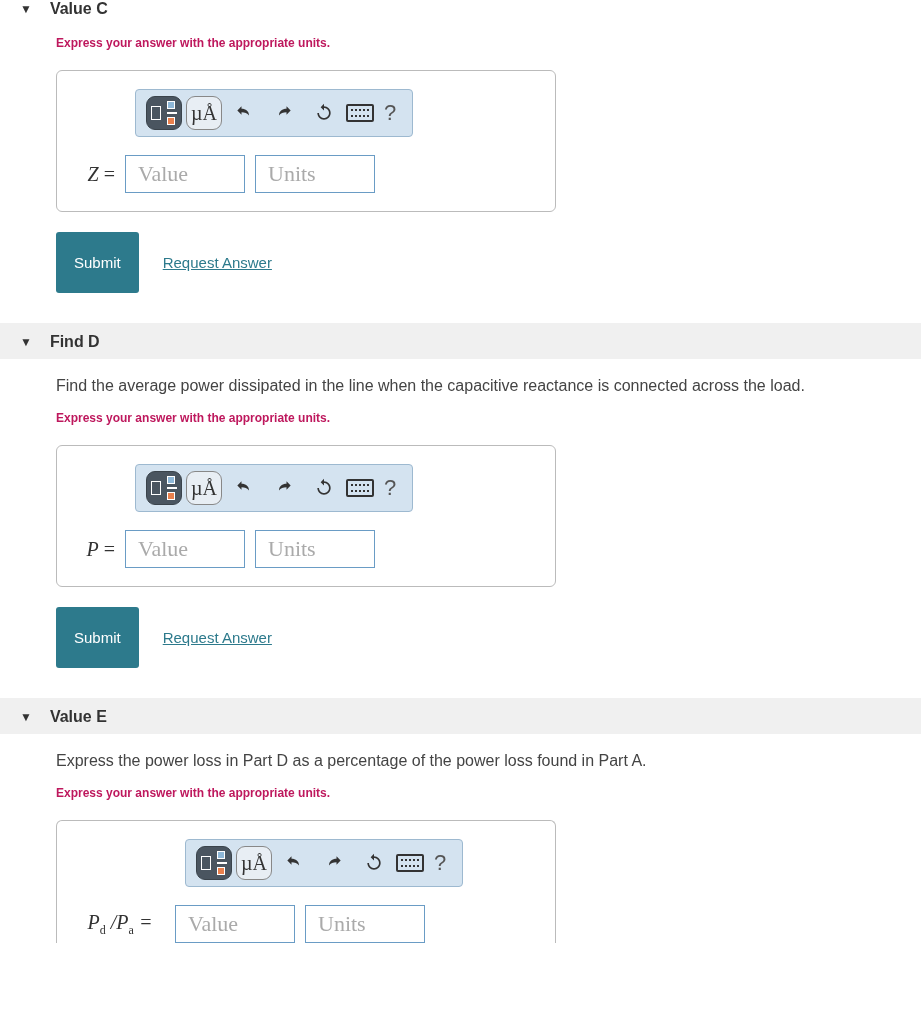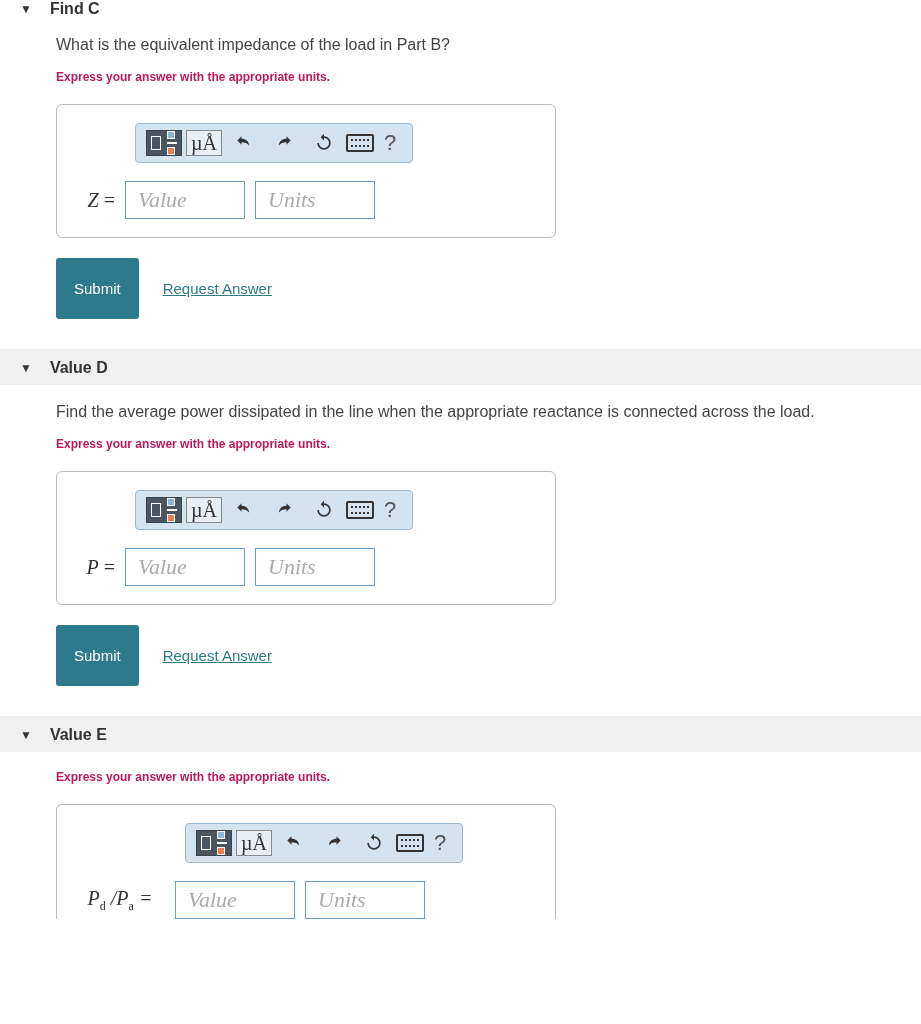--- a/index.html
+++ b/index.html
@@ -6,56 +6,55 @@
   body { font-family: Arial, Helvetica, sans-serif; font-size: 15px; color: #333; background: #fff; width: 921px; }
   .part-section { padding: 0 0 30px 0; }
   .part-header { display: flex; align-items: center; padding: 10px 20px 8px 20px; background: #f0f0f0; margin-bottom: 18px; }
   .part-header .triangle { font-size: 12px; margin-right: 18px; color: #333; }
   .part-header .title { font-weight: bold; font-size: 16px; }
   .part-body { padding: 0 0 0 56px; }
   .question-text { font-size: 16px; color: #444; margin-bottom: 16px; }
   .instruction { font-weight: bold; font-size: 12px; color: #be185d; margin-bottom: 20px; }
   .answer-box { border: 1px solid #bbb; border-radius: 6px; padding: 18px 18px 18px 18px; display: inline-block; min-width: 500px; }
   .toolbar { background: #d4e3f0; border: 1px solid #9db9d0; border-radius: 4px; padding: 6px 10px; display: inline-flex; align-items: center; gap: 4px; margin-left: 60px; margin-bottom: 18px; }
-  .tb-btn { width: 36px; height: 26px; display: inline-flex; align-items: center; justify-content: center; border: 1px solid #888; border-radius: 0; cursor: pointer; font-size: 18px; }
+  .tb-btn { width: 36px; height: 34px; display: inline-flex; align-items: center; justify-content: center; border: 1px solid #888; border-radius: 9px; cursor: pointer; font-size: 18px; }
   .tb-btn.dark { background: #4a5560; color: #fff; border-color: #3a434b; }
   .tb-btn.light { background: #e8eef4; color: #333; }
   .tb-btn.plain { border: none; background: transparent; color: #333; font-size: 20px; }
   .tb-btn.plain svg { width: 20px; height: 20px; }
   .tb-help { font-size: 22px; color: #555; padding: 0 6px; cursor: pointer; }
   .tb-kbd { width: 28px; height: 18px; border: 2px solid #333; border-radius: 2px; display: inline-flex; align-items: center; justify-content: center; cursor: pointer; position: relative; }
   .tb-kbd::before { content: ""; position: absolute; width: 18px; height: 2px; background: repeating-linear-gradient(90deg,#333 0,#333 2px,transparent 2px,transparent 4px); top: 3px; }
   .tb-kbd::after { content: ""; position: absolute; width: 18px; height: 2px; background: repeating-linear-gradient(90deg,#333 0,#333 2px,transparent 2px,transparent 4px); bottom: 3px; }
   .tmpl-icon { position: relative; width: 30px; height: 24px; }
   .tmpl-icon .sq { position: absolute; width: 8px; height: 8px; border: 1px solid #fff; }
   .tmpl-icon .sq.top { top: 0; right: 4px; background: #8fb8d8; }
   .tmpl-icon .sq.bot { bottom: 0; right: 4px; background: #e9804d; }
   .tmpl-icon .line { position: absolute; width: 10px; height: 2px; background: #fff; right: 2px; top: 11px; }
   .tmpl-icon .big { position: absolute; width: 10px; height: 14px; border: 1px solid #fff; left: 2px; top: 5px; }
   .input-row { display: flex; align-items: center; gap: 10px; }
   .var-label { font-style: italic; font-family: "Times New Roman", serif; font-size: 20px; color: #333; min-width: 40px; text-align: right; }
   .var-label sub { font-size: 12px; font-style: normal; }
-  .text-input { border: 1px solid #6a9cc5; background: #fff; height: 38px; font-family: "Times New Roman", serif; font-style: italic; font-size: 22px; color: #aaa; padding: 0 12px; display: inline-flex; align-items: center; }
+  .text-input { border: 1px solid #6a9cc5; background: #fff; height: 38px; font-family: "Times New Roman", serif; font-size: 22px; color: #aaa; padding: 0 12px; display: inline-flex; align-items: center; }
   .text-input.value { width: 120px; }
   .text-input.units { width: 120px; }
   .action-row { margin-top: 20px; display: flex; align-items: center; gap: 24px; }
   .submit-btn { background: #2d7a8c; color: #fff; border: none; padding: 22px 18px; font-size: 15px; border-radius: 3px; cursor: pointer; }
   .request-link { color: #2d7a8c; font-weight: normal; text-decoration: underline; font-size: 15px; cursor: pointer; }
   .first-header { background: transparent; margin-bottom: 10px; padding-top: 0; }
 </style>
 </head>
 <body>
 
 <div class="part-section">
   <div class="part-header first-header">
     <span class="triangle">▼</span>
-    <span class="title">Find C</span>
+    <span class="title">Value C</span>
   </div>
   <div class="part-body">
-    <div class="question-text">What is the equivalent impedance of the load in Part B?</div>
     <div class="instruction">Express your answer with the appropriate units.</div>
     <div class="answer-box">
       <div class="toolbar">
         <div class="tb-btn dark">
           <div class="tmpl-icon">
             <div class="big"></div>
               <div class="sq top"></div>
               <div class="line"></div>
               <div class="sq bot"></div>
           </div>
@@ -88,24 +87,24 @@
     <div class="action-row">
       <button class="submit-btn">Submit</button>
       <a class="request-link">Request Answer</a>
     </div>
   </div>
 </div>
 
 <div class="part-section">
   <div class="part-header">
     <span class="triangle">▼</span>
-    <span class="title">Value D</span>
+    <span class="title">Find D</span>
   </div>
   <div class="part-body">
-    <div class="question-text">Find the average power dissipated in the line when the appropriate reactance is connected across the load.</div>
+    <div class="question-text">Find the average power dissipated in the line when the capacitive reactance is connected across the load.</div>
     <div class="instruction">Express your answer with the appropriate units.</div>
     <div class="answer-box">
       <div class="toolbar">
         <div class="tb-btn dark">
           <div class="tmpl-icon">
             <div class="big"></div>
               <div class="sq top"></div>
               <div class="line"></div>
               <div class="sq bot"></div>
           </div>
@@ -141,20 +140,21 @@
     </div>
   </div>
 </div>
 
 <div class="part-section" style="padding-bottom:0;">
   <div class="part-header">
     <span class="triangle">▼</span>
     <span class="title">Value E</span>
   </div>
   <div class="part-body">
+    <div class="question-text">Express the power loss in Part D as a percentage of the power loss found in Part A.</div>
     <div class="instruction">Express your answer with the appropriate units.</div>
     <div class="answer-box" style="border-bottom:none;border-radius:6px 6px 0 0;padding-bottom:0;">
       <div class="toolbar" style="margin-left:110px;">
         <div class="tb-btn dark">
           <div class="tmpl-icon">
             <div class="big"></div>
               <div class="sq top"></div>
               <div class="line"></div>
               <div class="sq bot"></div>
           </div>

